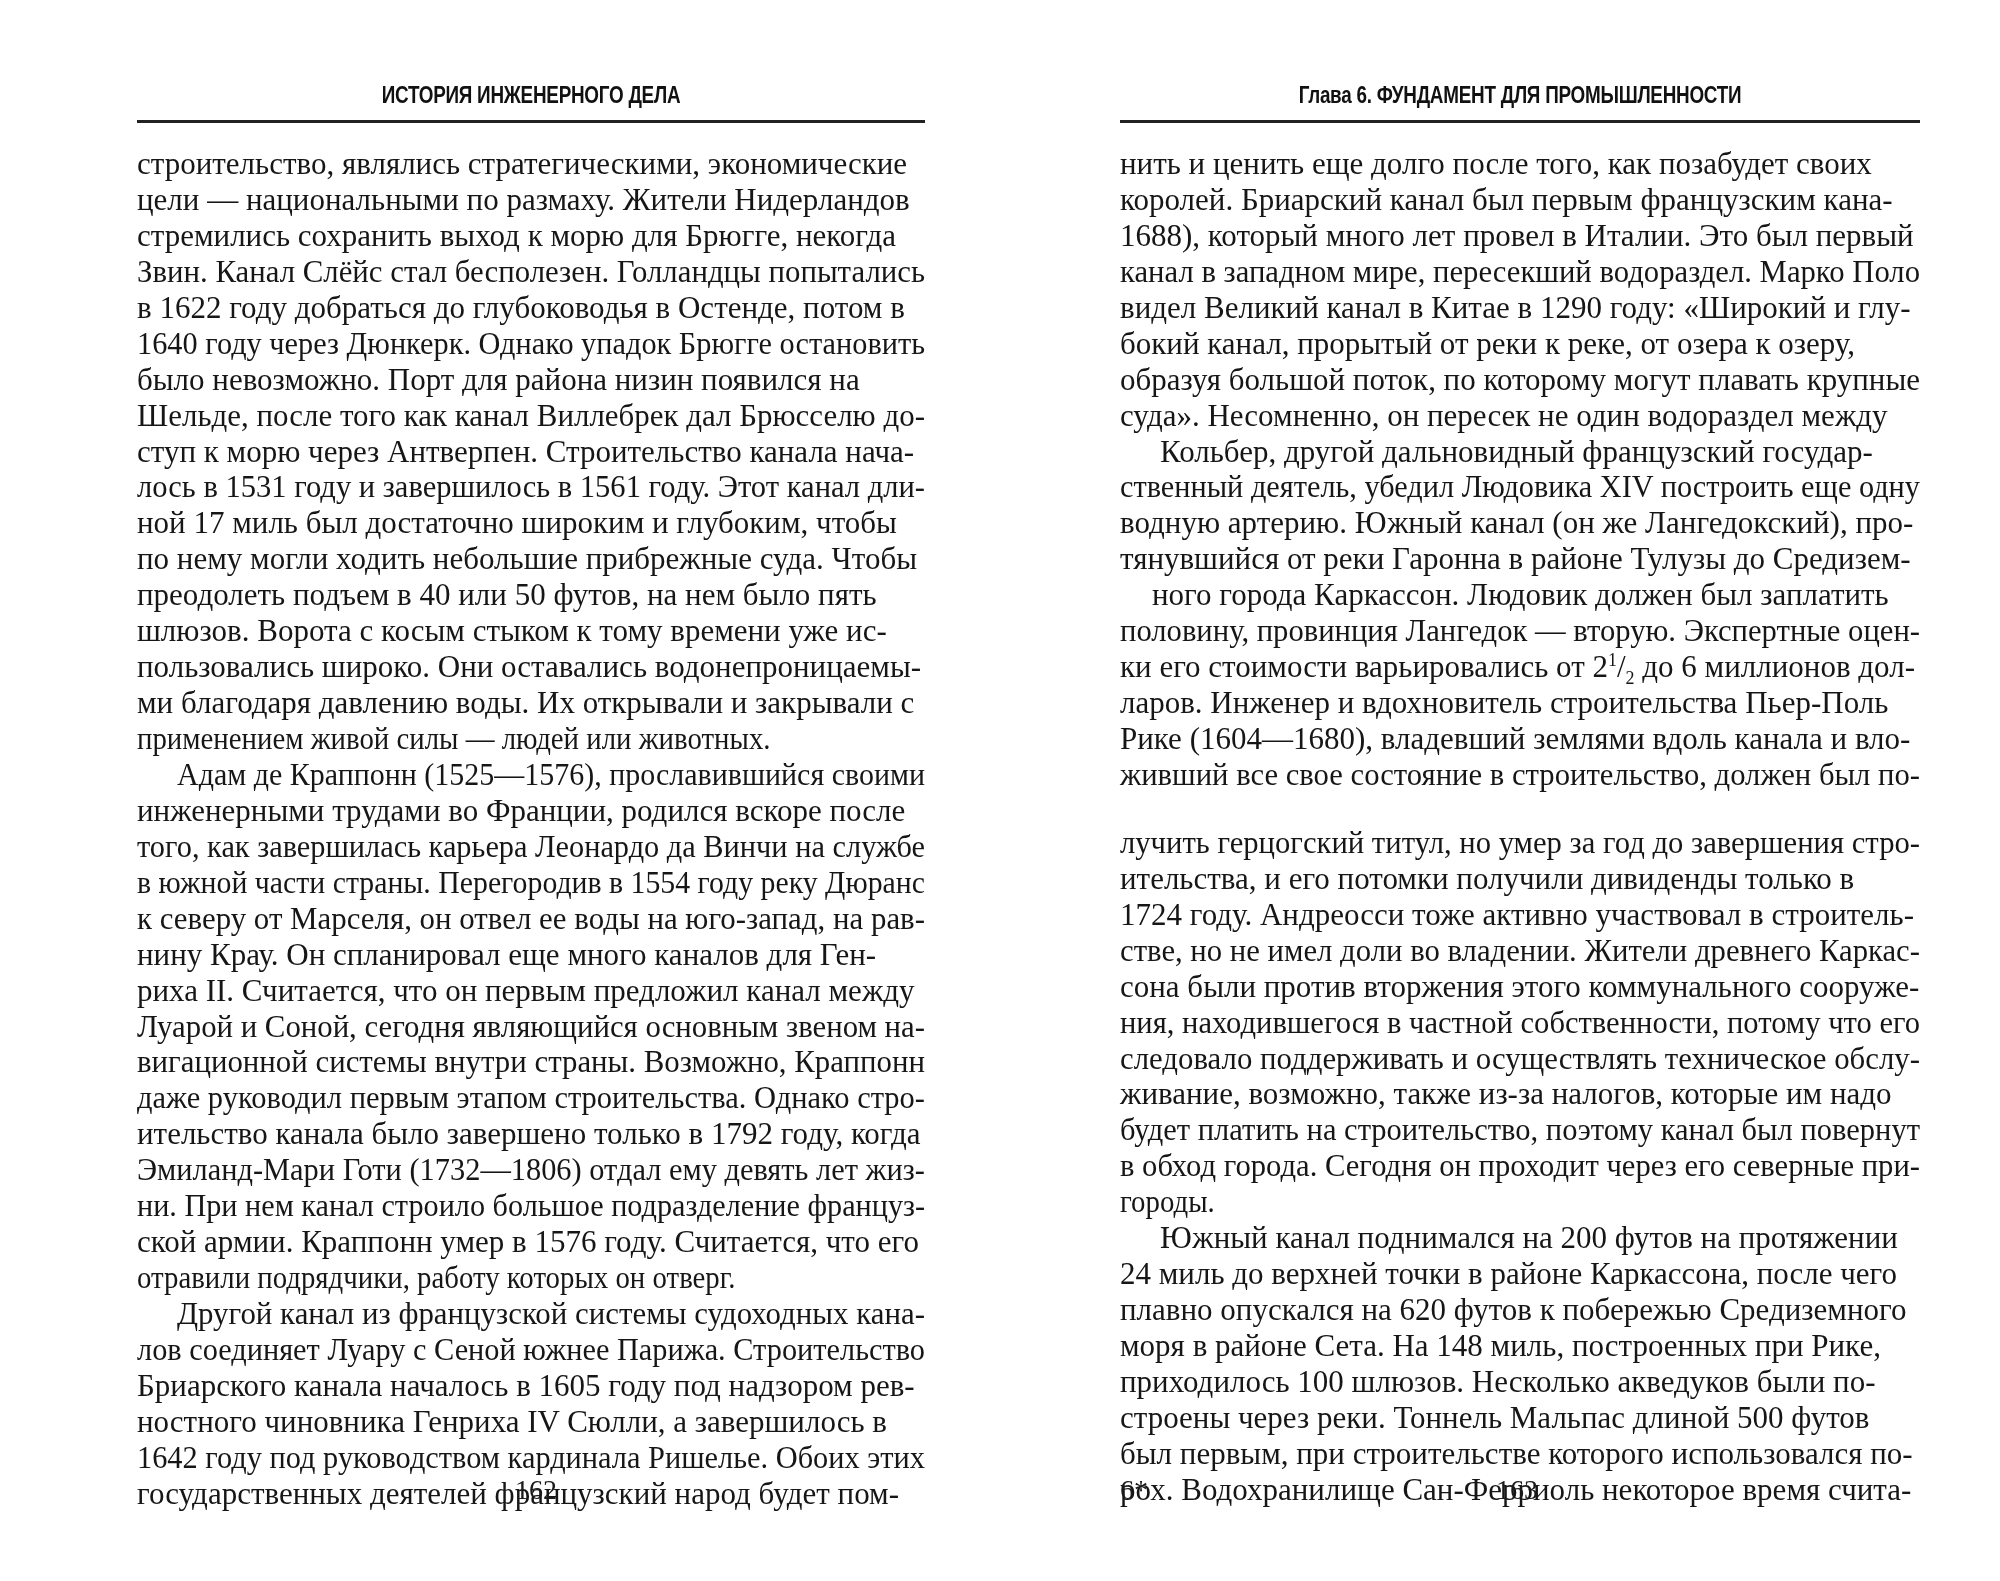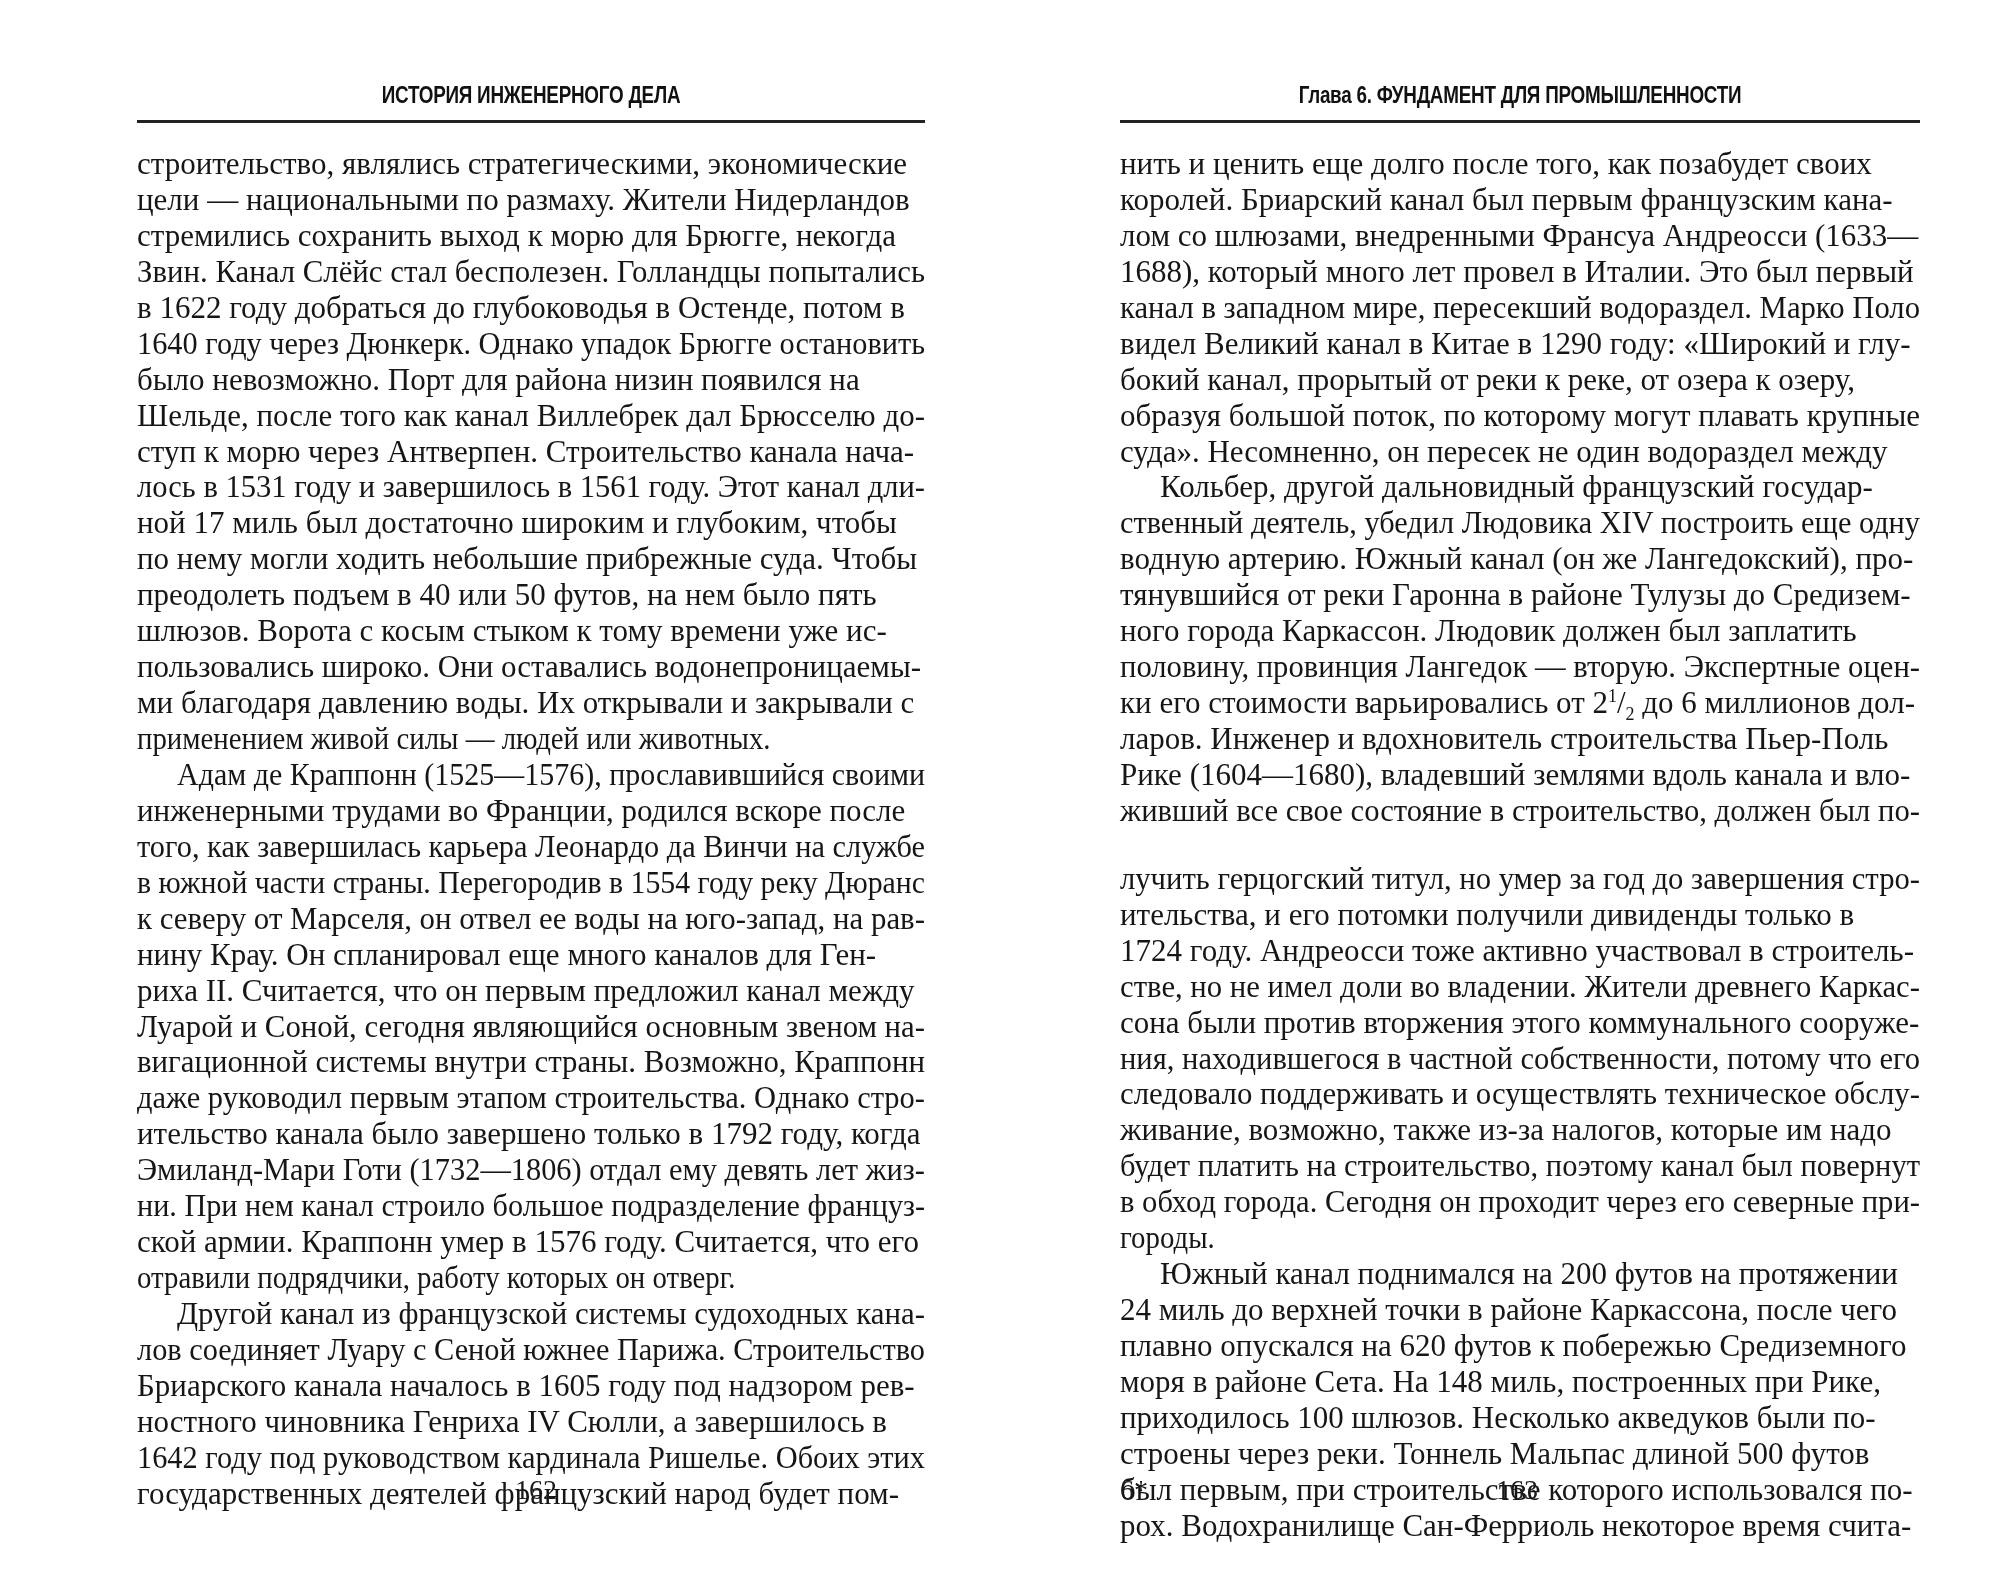--- a/index.html
+++ b/index.html
@@ -81,32 +81,31 @@
     </div>
   <div class="folio num-left">162</div>
 </div>
 
 <div class="page right">
   <div class="running-head">Глава 6. ФУНДАМЕНТ ДЛЯ ПРОМЫШЛЕННОСТИ</div>
   <div class="rule"></div>
   <div class="body-text" id="right-body">
       <div class="line" style="white-space: nowrap;"><span style="white-space: nowrap; display: inline-block; transform: scaleX(1); transform-origin: left center;">нить и ценить еще долго после того, как позабудет своих</span></div>
       <div class="line" style="white-space: nowrap;"><span style="white-space: nowrap; display: inline-block; transform: scaleX(1); transform-origin: left center;">королей. Бриарский канал был первым французским кана-</span></div>
-      <div class="line" style="white-space: nowrap;"><span style="white-space: nowrap; display: inline-block; transform: scaleX(1); transform-origin: left center;">лом со шлюзами, внедренными Франсуа Андреосси (1633—</span></div>
       <div class="line" style="white-space: nowrap;"><span style="white-space: nowrap; display: inline-block; transform: scaleX(1); transform-origin: left center;">1688), который много лет провел в Италии. Это был первый</span></div>
       <div class="line" style="white-space: nowrap;"><span style="white-space: nowrap; display: inline-block; transform: scaleX(0.990061); transform-origin: left center;">канал в западном мире, пересекший водораздел. Марко Поло</span></div>
       <div class="line" style="white-space: nowrap;"><span style="white-space: nowrap; display: inline-block; transform: scaleX(1); transform-origin: left center;">видел Великий канал в Китае в 1290 году: «Широкий и глу-</span></div>
       <div class="line" style="white-space: nowrap;"><span style="white-space: nowrap; display: inline-block; transform: scaleX(1); transform-origin: left center;">бокий канал, прорытый от реки к реке, от озера к озеру,</span></div>
       <div class="line" style="white-space: nowrap;"><span style="white-space: nowrap; display: inline-block; transform: scaleX(0.999063); transform-origin: left center;">образуя большой поток, по которому могут плавать крупные</span></div>
       <div class="line" style="white-space: nowrap;"><span style="white-space: nowrap; display: inline-block; transform: scaleX(1); transform-origin: left center;">суда». Несомненно, он пересек не один водораздел между</span></div>
       <div class="line indent" style="white-space: nowrap;"><span style="white-space: nowrap; display: inline-block; transform: scaleX(1); transform-origin: left center;">Кольбер, другой дальновидный французский государ-</span></div>
       <div class="line" style="white-space: nowrap;"><span style="white-space: nowrap; display: inline-block; transform: scaleX(0.977827); transform-origin: left center;">ственный деятель, убедил Людовика XIV построить еще одну</span></div>
       <div class="line" style="white-space: nowrap;"><span style="white-space: nowrap; display: inline-block; transform: scaleX(1); transform-origin: left center;">водную артерию. Южный канал (он же Лангедокский), про-</span></div>
       <div class="line" style="white-space: nowrap;"><span style="white-space: nowrap; display: inline-block; transform: scaleX(1); transform-origin: left center;">тянувшийся от реки Гаронна в районе Тулузы до Средизем-</span></div>
-      <div class="line" style="white-space: nowrap;"><span style="white-space: nowrap; display: inline-block; transform: scaleX(1); transform-origin: left center;">ного города Каркассон. Людовик должен был заплатить</span></div>
+      <div class="line" style="white-space: nowrap;"><span style="white-space: nowrap; display: inline-block; transform: scaleX(1); transform-origin: left center; margin-left: 32px;">ного города Каркассон. Людовик должен был заплатить</span></div>
       <div class="line" style="white-space: nowrap;"><span style="white-space: nowrap; display: inline-block; transform: scaleX(0.987921); transform-origin: left center;">половину, провинция Лангедок — вторую. Экспертные оцен-</span></div>
       <div class="line" style="white-space: nowrap;"><span style="white-space: nowrap; display: inline-block; transform: scaleX(1.00002); transform-origin: left center;"><span>ки его стоимости варьировались от </span><span>2<sup>1</sup>/<sub>2</sub></span><span> до 6 миллионов дол-</span></span></div>
       <div class="line" style="white-space: nowrap;"><span style="white-space: nowrap; display: inline-block; transform: scaleX(1); transform-origin: left center;">ларов. Инженер и вдохновитель строительства Пьер-Поль</span></div>
       <div class="line" style="white-space: nowrap;"><span style="white-space: nowrap; display: inline-block; transform: scaleX(1); transform-origin: left center;">Рике (1604—1680), владевший землями вдоль канала и вло-</span></div>
       <div class="line" style="white-space: nowrap;"><span style="white-space: nowrap; display: inline-block; transform: scaleX(0.98899); transform-origin: left center;">живший все свое состояние в строительство, должен был по-</span></div>
       <div class="line" style="white-space: nowrap; margin-top: 32px;"><span style="white-space: nowrap; display: inline-block; transform: scaleX(0.988818); transform-origin: left center;">лучить герцогский титул, но умер за год до завершения стро-</span></div>
       <div class="line" style="white-space: nowrap;"><span style="white-space: nowrap; display: inline-block; transform: scaleX(1); transform-origin: left center;">ительства, и его потомки получили дивиденды только в</span></div>
       <div class="line" style="white-space: nowrap;"><span style="white-space: nowrap; display: inline-block; transform: scaleX(1); transform-origin: left center;">1724 году. Андреосси тоже активно участвовал в строитель-</span></div>
       <div class="line" style="white-space: nowrap;"><span style="white-space: nowrap; display: inline-block; transform: scaleX(0.990808); transform-origin: left center;">стве, но не имел доли во владении. Жители древнего Каркас-</span></div>
       <div class="line" style="white-space: nowrap;"><span style="white-space: nowrap; display: inline-block; transform: scaleX(1); transform-origin: left center;">сона были против вторжения этого коммунального сооруже-</span></div>

